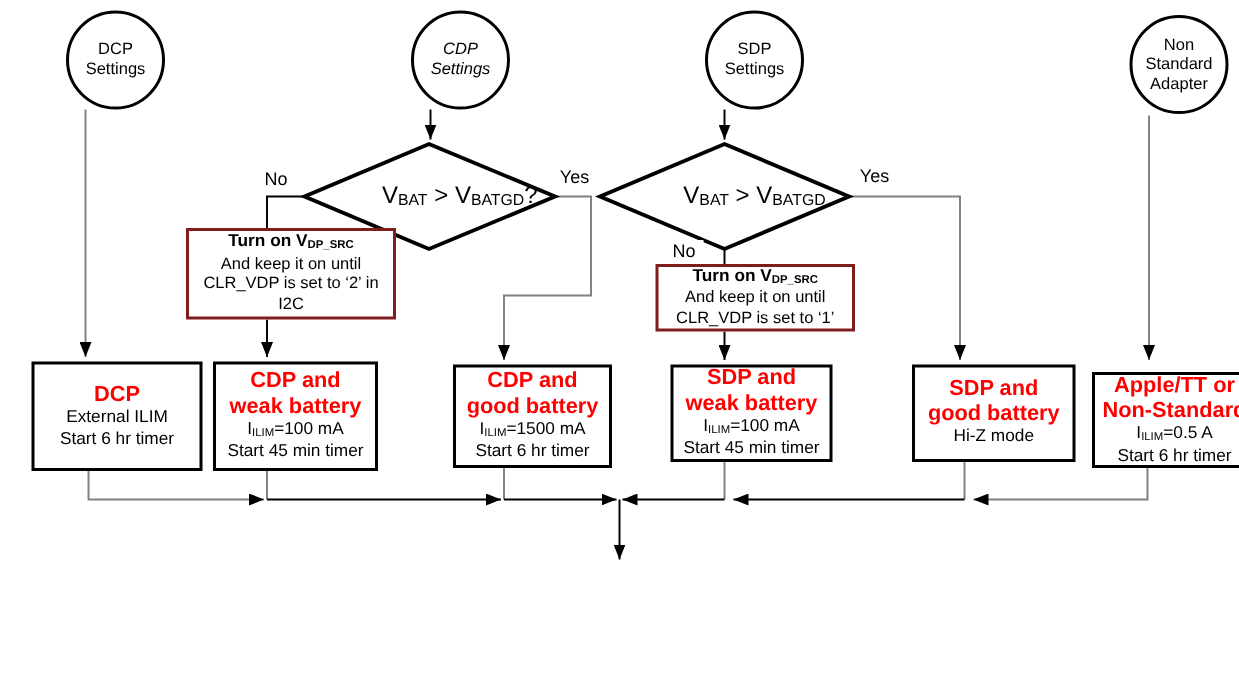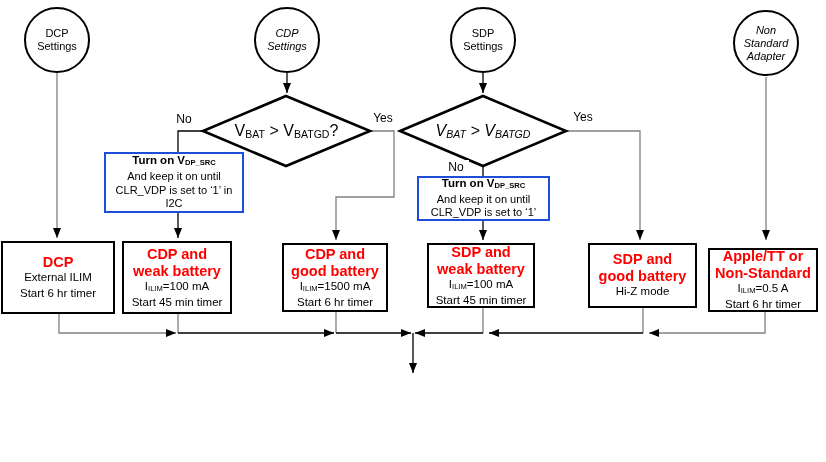--- a/index.html
+++ b/index.html
@@ -1,24 +1,24 @@
 <!DOCTYPE html>
 <html style="--accent-red: #ff0000;"><head>
 <meta charset="utf-8">
 <style>
   html,body{margin:0;padding:0;background:#fff;}
   .canvas{position:relative;width:826px;height:462px;background:#fff;overflow:hidden;
           font-family:"Liberation Sans","DejaVu Sans",sans-serif;color:#000;}
   .wires{position:absolute;left:0;top:0;}
   .node{position:absolute;box-sizing:border-box;display:flex;flex-direction:column;
-        align-items:center;justify-content:center;text-align:center;background:#fff;}
+        align-items:center;justify-content:center;text-align:center;background:#fff;margin-left:20px;}
   .circle{border:2px solid #000;border-radius:50%;font-size:11px;line-height:13px;}
   .done{font-size:10.5px;line-height:12.5px;}
   .dtext{background:transparent;font-size:16px;}
-  .pbox{border:2px solid #1d4ed8;font-size:11px;line-height:13.5px;}
+  .pbox{border:2px solid #7f1d1d;font-size:11px;line-height:13.5px;}
   .pbox .b{font-weight:bold;font-size:11.5px;}
   .rbox{border:2px solid #000;}
   .rtitle{font-weight:bold;color:var(--accent-red,#ff0000);font-size:14.5px;line-height:17px;}
   .rdetail{font-size:11.5px;line-height:13.5px;}
   .sub{font-size:0.66em;vertical-align:-0.18em;}
   .elabel{position:absolute;font-size:12px;text-align:center;background:#fff;}
 </style>
 </head>
 <body>
 
@@ -62,46 +62,46 @@
     <div>Settings</div>
   </div>
   <div class="node circle" style="left:254px;top:7px;width:66px;height:66px;font-style:italic;">
     <div>CDP</div>
     <div>Settings</div>
   </div>
   <div class="node circle" style="left:450px;top:7px;width:66px;height:66px;">
     <div>SDP</div>
     <div>Settings</div>
   </div>
-  <div class="node circle" style="left:733px;top:10px;width:66px;height:66px;font-style:italic;">
+  <div class="node circle" style="left:733px;top:10px;width:66px;height:66px;">
     <div>Non</div>
     <div>Standard</div>
     <div>Adapter</div>
   </div>
 
   <div class="node dtext" style="left:203px;top:96px;width:167px;height:70px;border:none;background:transparent;">
     <div>
       <span>V</span><span class="sub">BAT</span><span> &gt; </span><span>V</span><span class="sub">BATGD</span><span>?</span>
     </div>
   </div>
-  <div class="node dtext" style="left:400px;top:96px;width:166px;height:70px;border:none;background:transparent;font-style:italic;">
+  <div class="node dtext" style="left:400px;top:96px;width:166px;height:70px;border:none;background:transparent;">
     <div>
       <span>V</span><span class="sub">BAT</span><span> &gt; </span><span>V</span><span class="sub">BATGD</span><span></span>
     </div>
   </div>
 
   <div class="elabel" style="left:170px;top:112px;width:28px;">No</div>
   <div class="elabel" style="left:368px;top:111px;width:30px;">Yes</div>
   <div class="elabel" style="left:443px;top:160px;width:26px;">No</div>
   <div class="elabel" style="left:566px;top:110px;width:34px;">Yes</div>
 
   <div class="node pbox" style="left:104px;top:152px;width:140px;height:61px;">
     <div class="b"><span>Turn on V</span><span class="sub">DP_SRC</span></div>
     <div>And keep it on until</div>
-    <div>CLR_VDP is set to ‘1’ in I2C</div>
+    <div>CLR_VDP is set to ‘2’ in I2C</div>
   </div>
   <div class="node pbox" style="left:417px;top:176px;width:133px;height:45px;">
     <div class="b"><span>Turn on V</span><span class="sub">DP_SRC</span></div>
     <div>And keep it on until</div>
     <div>CLR_VDP is set to ‘1’</div>
   </div>
 
   <div class="node rbox" style="left:1px;top:241px;width:114px;height:73px;">
     <div class="rtitle">DCP</div>
     <div class="rtitle"></div>

